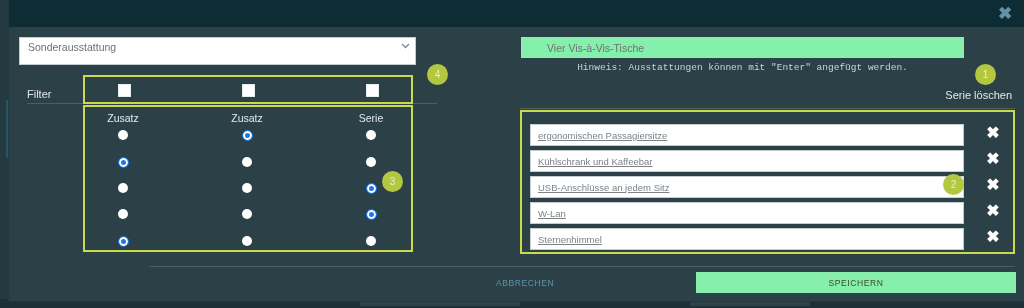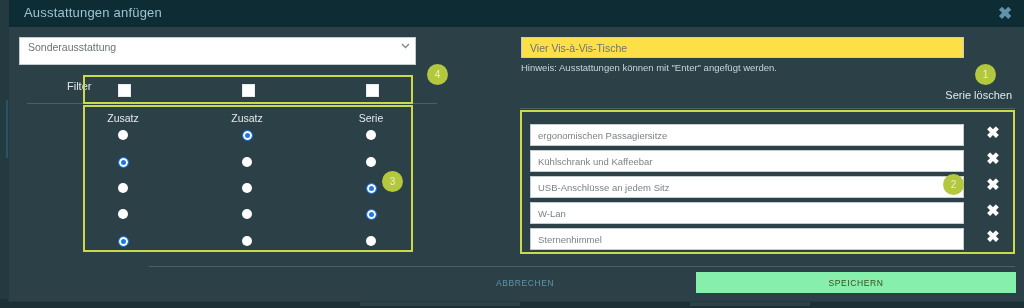--- a/index.html
+++ b/index.html
@@ -21,48 +21,48 @@
   .close-x{position:absolute;right:9px;top:4px;width:20px;height:20px;color:#5f93aa;font-size:17px;line-height:20px;text-align:center;font-weight:bold;cursor:pointer;}
 
   .row-top{position:absolute;left:0;top:27px;width:1015px;height:53px;}
   .sel-wrap{position:absolute;left:10px;top:10px;width:397px;height:28px;}
   .sel{width:100%;height:100%;box-sizing:border-box;background:#ffffff;border:1px solid #c3cdd0;
        font-size:10.5px;color:#6b7276;padding:0 18px 0 8px;line-height:19px;cursor:pointer;}
   .chev{position:absolute;right:6px;top:4px;width:9px;height:9px;pointer-events:none;}
   .chev svg{display:block;}
 
   .inp-wrap{position:absolute;left:512px;top:10px;width:443px;height:21px;}
-  .tinp{width:100%;height:100%;box-sizing:border-box;background:#fde047;border:1px solid #c3cdd0;
-        font-size:10.5px;color:#6b7276;padding:0 8px;line-height:19px;}
-  .hint{position:absolute;left:512px;top:35px;width:443px;text-align:left;font-size:9.5px;color:#c6d5da;}
+  .tinp{width:100%;height:100%;box-sizing:border-box;background:#86efac;border:1px solid #c3cdd0;
+        font-size:10.5px;color:#6b7276;padding:0 25px;line-height:19px;}
+  .hint{position:absolute;left:512px;top:35px;width:443px;text-align:center;font-size:9.5px;color:#c6d5da;font-family:Liberation Mono, monospace;}
 
   .badge{position:absolute;width:21px;height:21px;border-radius:50%;background:#b4c83f;
          color:#e9f0c7;font-size:10px;line-height:21px;text-align:center;font-weight:normal;}
 
-  .filter-label{position:absolute;left:18px;top:80px;font-size:11px;color:#dfe8eb;margin-left:40px;}
+  .filter-label{position:absolute;left:18px;top:88px;font-size:11px;color:#dfe8eb;}
   .hr-left{position:absolute;left:18px;top:103px;width:410px;height:1px;background:#4a6067;}
   .hr-right{position:absolute;left:511px;top:108px;width:495px;height:1px;background:#4a6067;}
   .alle{position:absolute;right:12px;top:89px;font-size:11px;color:#dfe8eb;cursor:pointer;}
 
   .hl{position:absolute;border:2px solid #cada49;box-sizing:border-box;}
   .hl-filter{left:74px;top:75px;width:330px;height:29px;}
   .hl-grid{left:74px;top:105px;width:330px;height:147px;}
   .hl-list{left:511px;top:110px;width:495px;height:144px;}
 
   .cb{position:absolute;width:11px;height:11px;background:#ffffff;border:1px solid #e6ecee;cursor:pointer;}
 
   .colhead{position:absolute;top:112px;font-size:10.5px;color:#e3ebee;text-align:center;width:90px;}
 
   .radio{position:absolute;width:10px;height:10px;border-radius:50%;background:#ffffff;cursor:pointer;}
   .radio.on{background:#1e76e8;box-shadow:inset 0 0 0 2px #ffffff;border:1px solid #1e76e8;
             width:9px;height:9px;}
 
   .litem{position:absolute;left:521px;height:18px;}
   .litem input{width:434px;height:22px;box-sizing:border-box;background:#ffffff;border:1px solid #c3cdd0;
-        font-size:9.5px;color:#7b8286;padding:0 7px;line-height:16px;}
+        font-size:9.5px;color:#7b8286;padding:0 7px;line-height:16px;text-decoration:underline;}
   .delx{position:absolute;left:975px;width:18px;height:18px;color:#ffffff;font-size:16px;font-weight:bold;
         line-height:18px;text-align:center;cursor:pointer;}
 
   .ftr-hr{position:absolute;left:140px;top:266px;width:866px;height:1px;background:#4a6067;}
   .cancel{position:absolute;left:487px;top:278px;font-size:8.5px;color:#5f93aa;letter-spacing:.6px;cursor:pointer;}
   .save{position:absolute;left:687px;top:272px;width:320px;height:21px;background:#86efac;color:#3c4a20;
         font-size:8.5px;letter-spacing:.6px;text-align:center;line-height:21px;border:0;cursor:pointer;
         font-family:"Liberation Sans",sans-serif;}
 </style>
 </head>
@@ -71,21 +71,20 @@
 <div class="page-bg"></div>
 <div class="bg-strip"></div>
 <div class="bg-bottom">
   <div class="gl" style="left:360px;width:160px;"></div>
   <div class="gl" style="left:690px;width:120px;"></div>
 </div>
 
 <div class="modal">
 
   <div class="titlebar">
-    <div class="ttl">Ausstattungen anfügen</div>
     <div class="close-x">✖</div>
   </div>
 
   <div class="row-top">
 
     <div class="sel-wrap">
       <div class="sel">Sonderausstattung</div>
       <span class="chev">
         <svg width="9" height="9" viewBox="0 0 9 9">
             <path d="M1 3 L4.5 6.5 L8 3" stroke="#7d868a" stroke-width="1.3" fill="none"></path>

